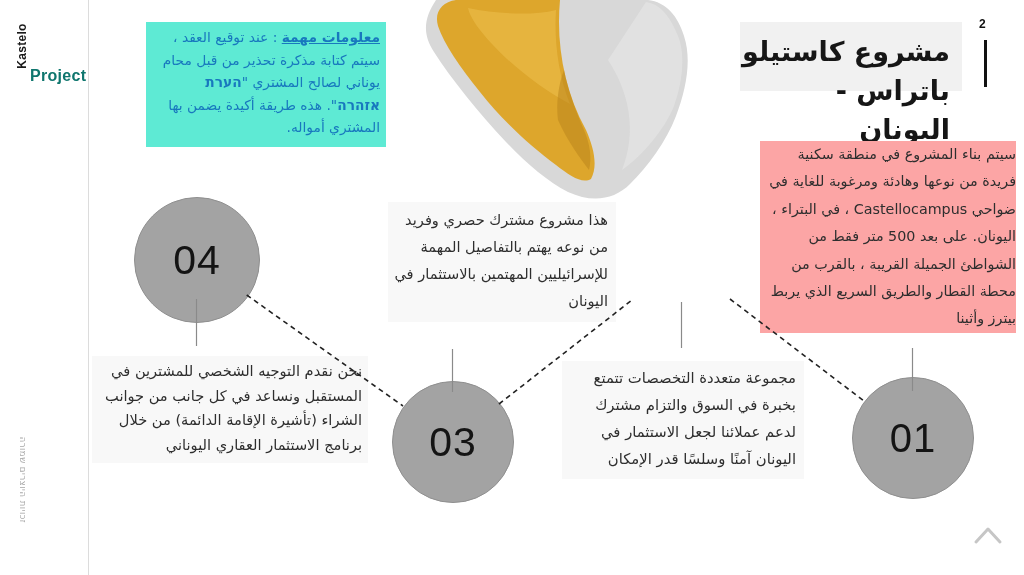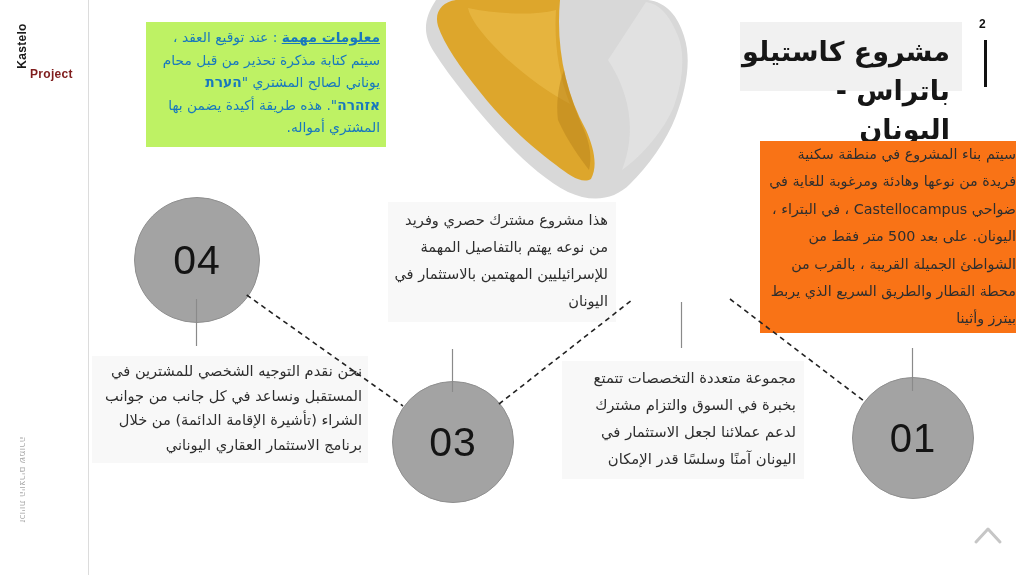--- a/index.html
+++ b/index.html
@@ -3,43 +3,43 @@
 <meta charset="utf-8">
 <style>
   html,body{margin:0;padding:0;background:#fff;}
   body{font-family:"DejaVu Sans","Liberation Sans",sans-serif;}
   .slide{position:relative;width:1024px;height:575px;background:#fff;overflow:hidden;}
 
   
   .sidebar{position:absolute;left:0;top:0;width:88px;height:575px;background:#fff;border-right:1px solid #dcdcdc;}
   .brand-top{position:absolute;left:-2px;top:39px;width:48px;text-align:center;transform:rotate(-90deg);
     font-family:"Liberation Sans",sans-serif;font-weight:bold;font-size:12px;color:#1a1a1a;letter-spacing:.3px;}
-  .brand-bottom{position:absolute;left:30px;top:67px;font-family:"Liberation Sans",sans-serif;font-weight:bold;font-size:12px;color:#7f1d1d;letter-spacing:.3px;}
+  .brand-bottom{position:absolute;left:30px;top:67px;font-family:"Liberation Sans",sans-serif;font-weight:bold;font-size:16px;color:#0f766e;letter-spacing:.3px;}
   .copyright-vert{position:absolute;left:-29px;top:473px;width:100px;height:14px;transform:rotate(90deg);
     font-size:8.5px;color:#a9a9a9;letter-spacing:.5px;text-align:center;direction:rtl;}
 
   
-  .info-box{position:absolute;left:146px;top:22px;width:228px;background:#bef264;padding:4px 6px 8px 6px;
+  .info-box{position:absolute;left:146px;top:22px;width:228px;background:#5eead4;padding:4px 6px 8px 6px;
     direction:rtl;font-size:13.8px;line-height:22.5px;color:#1878be;}
   .info-label{font-weight:bold;text-decoration:underline;}
   .hebrew-term{font-weight:bold;}
 
   
   .blob-svg{position:absolute;left:408px;top:0;}
 
   
   .title-box{position:absolute;left:740px;top:22px;width:222px;height:69px;background:#f1f1f1;
     direction:rtl;text-align:right;padding:10px 12px 0 0;box-sizing:border-box;}
   .title-line{font-weight:bold;font-size:27px;line-height:39px;color:#161616;}
   .page-num{position:absolute;left:979px;top:17px;font-family:"Liberation Sans",sans-serif;font-weight:bold;font-size:12px;color:#111;}
   .page-bar{position:absolute;left:984px;top:40px;width:2.5px;height:47px;background:#111;}
 
   
   .txt{direction:rtl;text-align:right;color:#2e2e2e;position:absolute;}
-  .intro-text{left:760px;top:141px;width:256px;font-size:14.3px;line-height:27.4px;background:#f97316;}
+  .intro-text{left:760px;top:141px;width:256px;font-size:14.3px;line-height:27.4px;background:#fca5a5;}
   .block-03{left:388px;top:202px;width:216px;font-size:14.6px;line-height:27px;background:#f8f8f8;padding:4px 8px 8px 4px;}
   .block-04{left:92px;top:356px;width:266px;font-size:14.6px;line-height:24.5px;background:#f8f8f8;padding:3px 6px 6px 4px;}
   .block-02{left:562px;top:361px;width:230px;font-size:14.8px;line-height:27px;background:#f8f8f8;padding:3px 8px 7px 4px;}
 
   
   .circle{position:absolute;border-radius:50%;background:#a3a3a3;border:1px solid #8f8f8f;
     display:flex;align-items:center;justify-content:center;
     font-family:"Liberation Sans","DejaVu Sans",sans-serif;color:#141414;letter-spacing:1px;}
   .c04{left:134px;top:197px;width:124px;height:124px;font-size:41px;}
   .c02{left:619px;top:200px;width:124px;height:124px;font-size:41px;}

